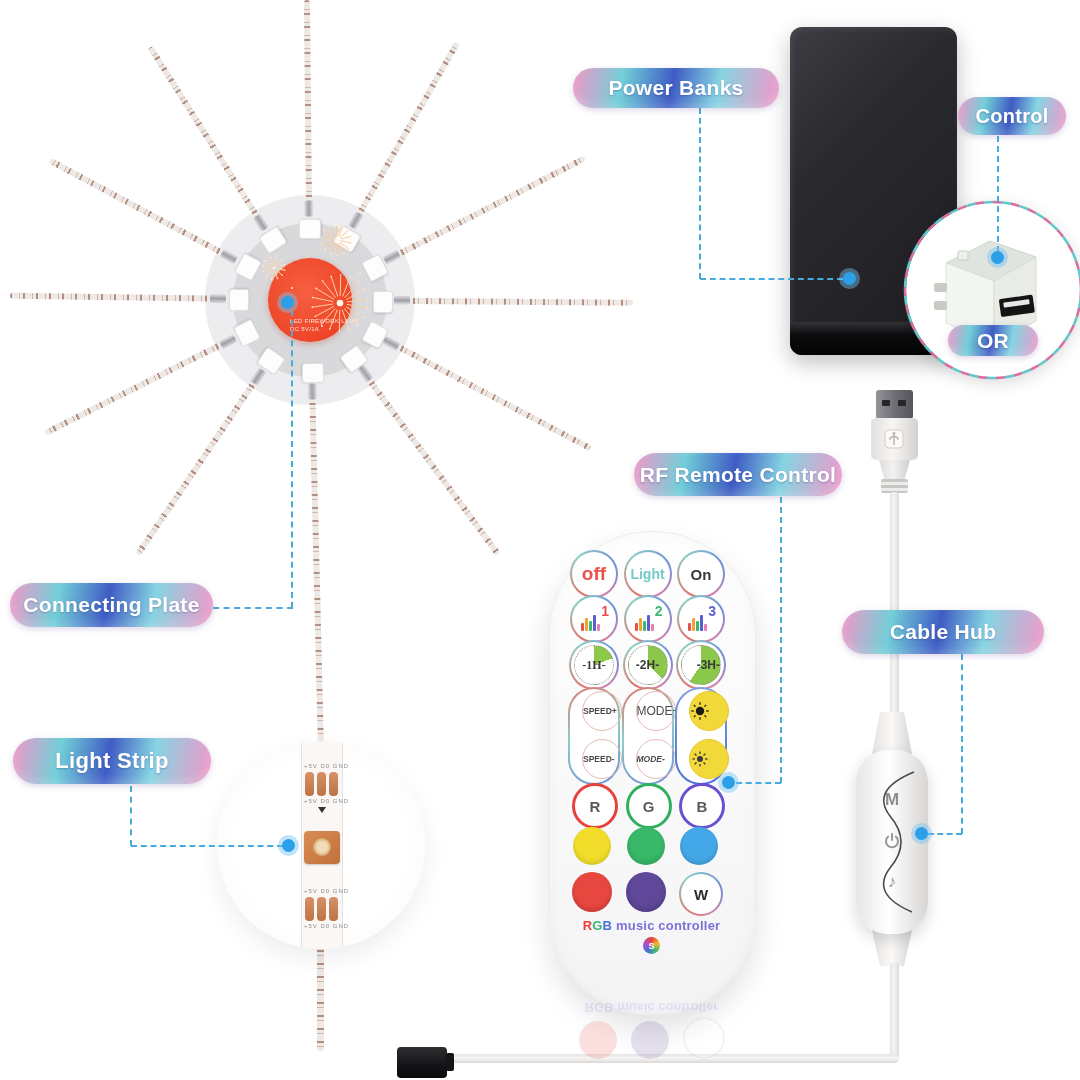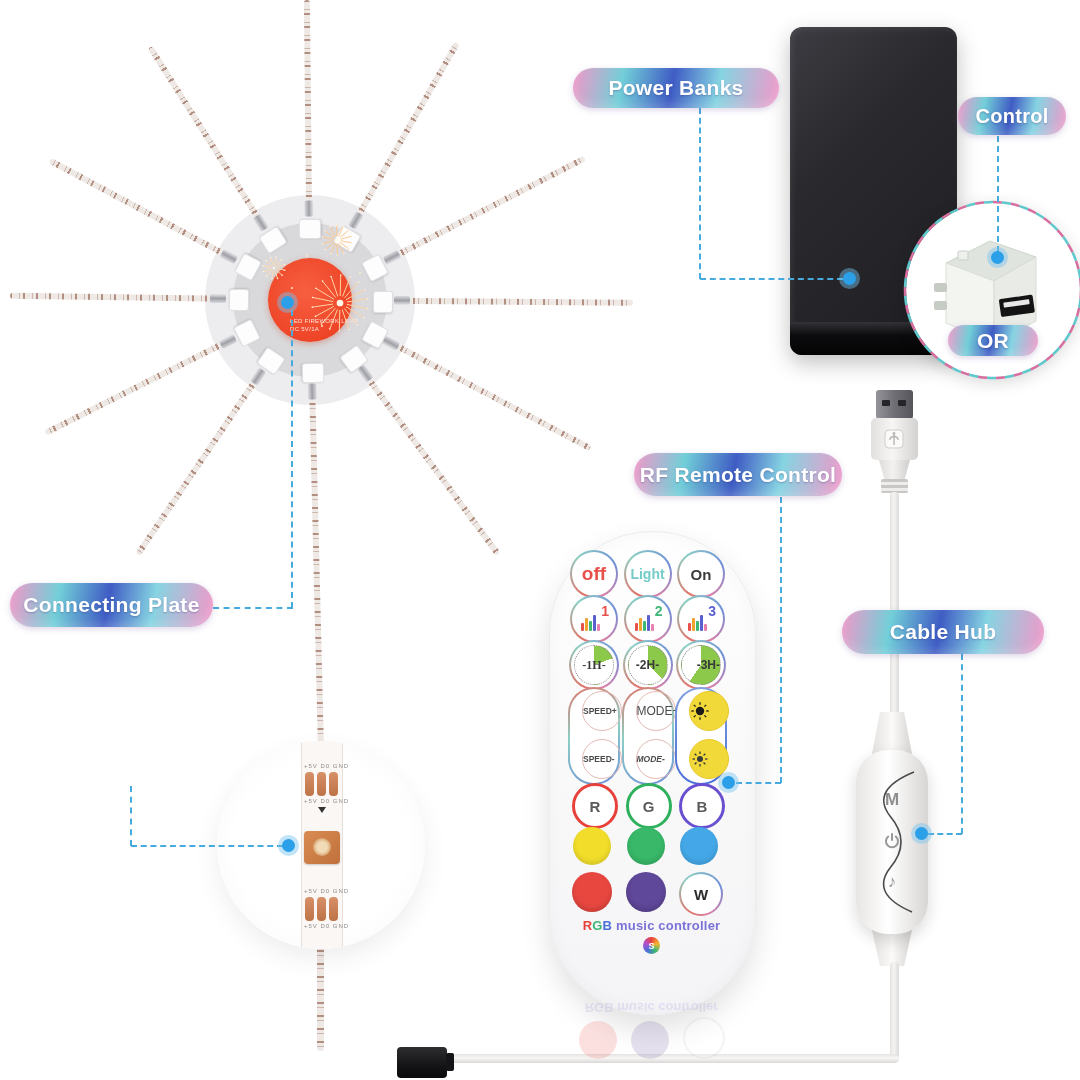--- a/index.html
+++ b/index.html
@@ -505,14 +505,17 @@
     </div>
   <div class="pill" style="left:842px;top:610px;width:202px;height:44px;font-size:21px;">
     <span>Cable Hub</span>
     </div>
   <div class="pill" style="left:634px;top:453px;width:208px;height:43px;font-size:21px;">
     <span>RF Remote Control</span>
     </div>
   <div class="pill" style="left:10px;top:583px;width:203px;height:44px;font-size:21px;">
     <span>Connecting Plate</span>
     </div>
+  <div class="pill" style="left:13px;top:738px;width:198px;height:46px;font-size:22px;">
+    <span>Light Strip</span>
+    </div>
 
 </div>
 
 </body></html>

